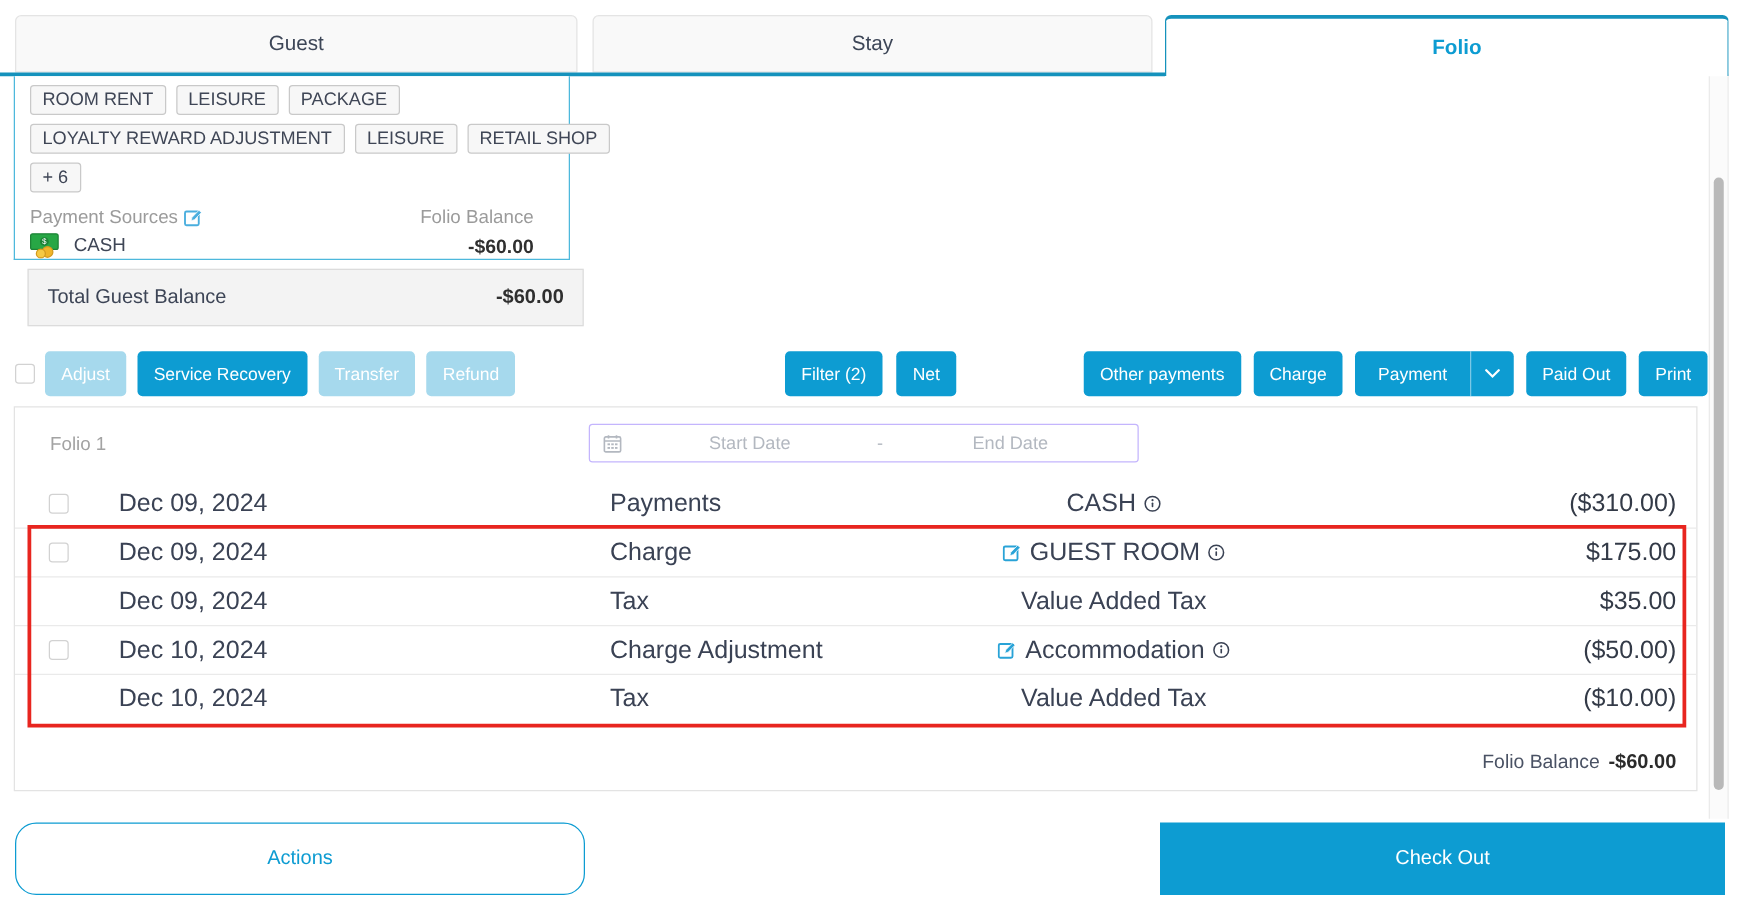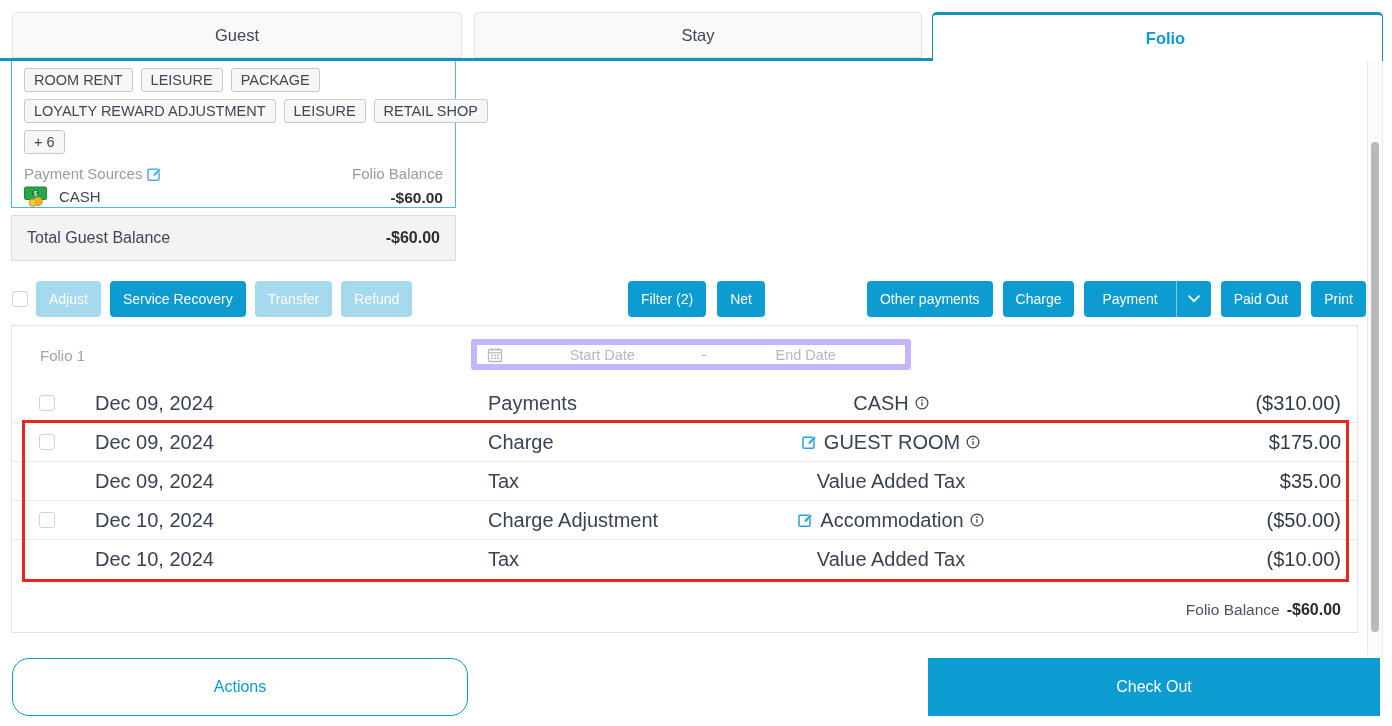--- a/index.html
+++ b/index.html
@@ -9,32 +9,32 @@
   
   .tab{position:absolute;top:12px;height:46px;box-sizing:border-box;border:1px solid #e4e4e4;
        border-radius:5px 5px 0 0;background:#f9f9f9;display:flex;align-items:center;justify-content:center;
        font-size:16.5px;color:#3d4657;cursor:pointer;}
   .tab.active{background:#fff;border:1px solid #1592bc;border-top:3px solid #1592bc;border-bottom:none;
        height:49px;color:#0d9cd2;font-weight:bold;z-index:3;padding-left:16px;}
   .tab-underline{position:absolute;left:0;top:58px;width:932px;height:3px;background:#1592bc;}
 
   
   .card{position:absolute;left:11px;top:61px;width:445px;height:147px;box-sizing:border-box;
-        border:1px solid #4db8dc;border-top:none;background:#fff;padding:7px 12px 8px 12px;}
+        border:1px solid #4db8dc;border-top:none;background:#fff;padding:7px 28px 8px 12px;}
   .chip-row{display:flex;gap:8px;margin-bottom:7px;}
   .chip{display:inline-block;background:#f7f7f7;border:1px solid #c9c9c9;border-radius:3px;
         padding:3px 9px;font-size:14.5px;color:#3f4656;white-space:nowrap;}
   .pay-section{display:flex;justify-content:space-between;margin-top:11px;}
   .pay-label{font-size:15px;color:#9b9b9b;display:flex;align-items:center;gap:5px;}
   .cash-row{display:flex;align-items:center;gap:8px;margin-top:4px;font-size:15px;color:#3f4656;}
   .fb-label{font-size:15px;color:#9b9b9b;text-align:right;}
   .fb-value{font-size:15.5px;font-weight:bold;color:#2f2f2f;text-align:right;margin-top:7px;}
 
   
-  .tgb{position:absolute;left:11px;top:215px;width:445px;height:46px;box-sizing:border-box;
+  .tgb{position:absolute;left:22px;top:215px;width:445px;height:46px;box-sizing:border-box;
        background:#f3f3f3;border:1px solid #dcdcdc;display:flex;align-items:center;
        justify-content:space-between;padding:0 15px;}
   .tgb-label{font-size:16px;color:#3d4556;}
   .tgb-value{font-size:16px;font-weight:bold;color:#2f2f2f;}
 
   
   .checkbox-main{position:absolute;left:12px;top:291px;}
   .cb{display:inline-block;width:16px;height:16px;box-sizing:border-box;border:1px solid #d2d2d2;
       border-radius:3px;background:#fff;}
   .btn-group{position:absolute;top:281px;display:flex;gap:9px;}
@@ -45,21 +45,21 @@
   .split-label{padding:0 18px;}
   .split-div{width:1px;height:36px;background:rgba(255,255,255,.45);}
   .split-caret{width:34px;display:flex;align-items:center;justify-content:center;}
 
   
   .tablebox{position:absolute;left:11px;top:325px;width:1347px;height:308px;box-sizing:border-box;
             border:1px solid #e3e3e3;background:#fff;}
   .thead{position:relative;height:58px;}
   .folio-label{position:absolute;left:28px;top:21px;font-size:15px;color:#a3a3a3;}
   .daterange{position:absolute;left:459px;top:13px;width:440px;height:31px;box-sizing:border-box;
-             border:6px solid #c4b5fd;border-radius:3px;display:flex;align-items:center;cursor:pointer;}
+             border:1px solid #c4b5fd;border-radius:3px;display:flex;align-items:center;cursor:pointer;}
   .daterange .ph{font-size:14.5px;color:#b3b8c0;flex:1;text-align:center;}
   .daterange .sep{font-size:14.5px;color:#b3b8c0;}
   .cal{margin-left:10px;display:flex;}
   .trow{display:flex;align-items:center;height:39px;box-sizing:border-box;border-bottom:1px solid #eaeaea;
         font-size:20px;color:#3a4254;}
   .trow:last-child{border-bottom:none;}
   .c-cb{width:83px;box-sizing:border-box;padding-left:27px;display:flex;align-items:center;}
   .c-date{width:393px;}
   .c-type{width:273px;}
   .c-desc{width:260px;display:flex;align-items:center;justify-content:center;gap:6px;}

